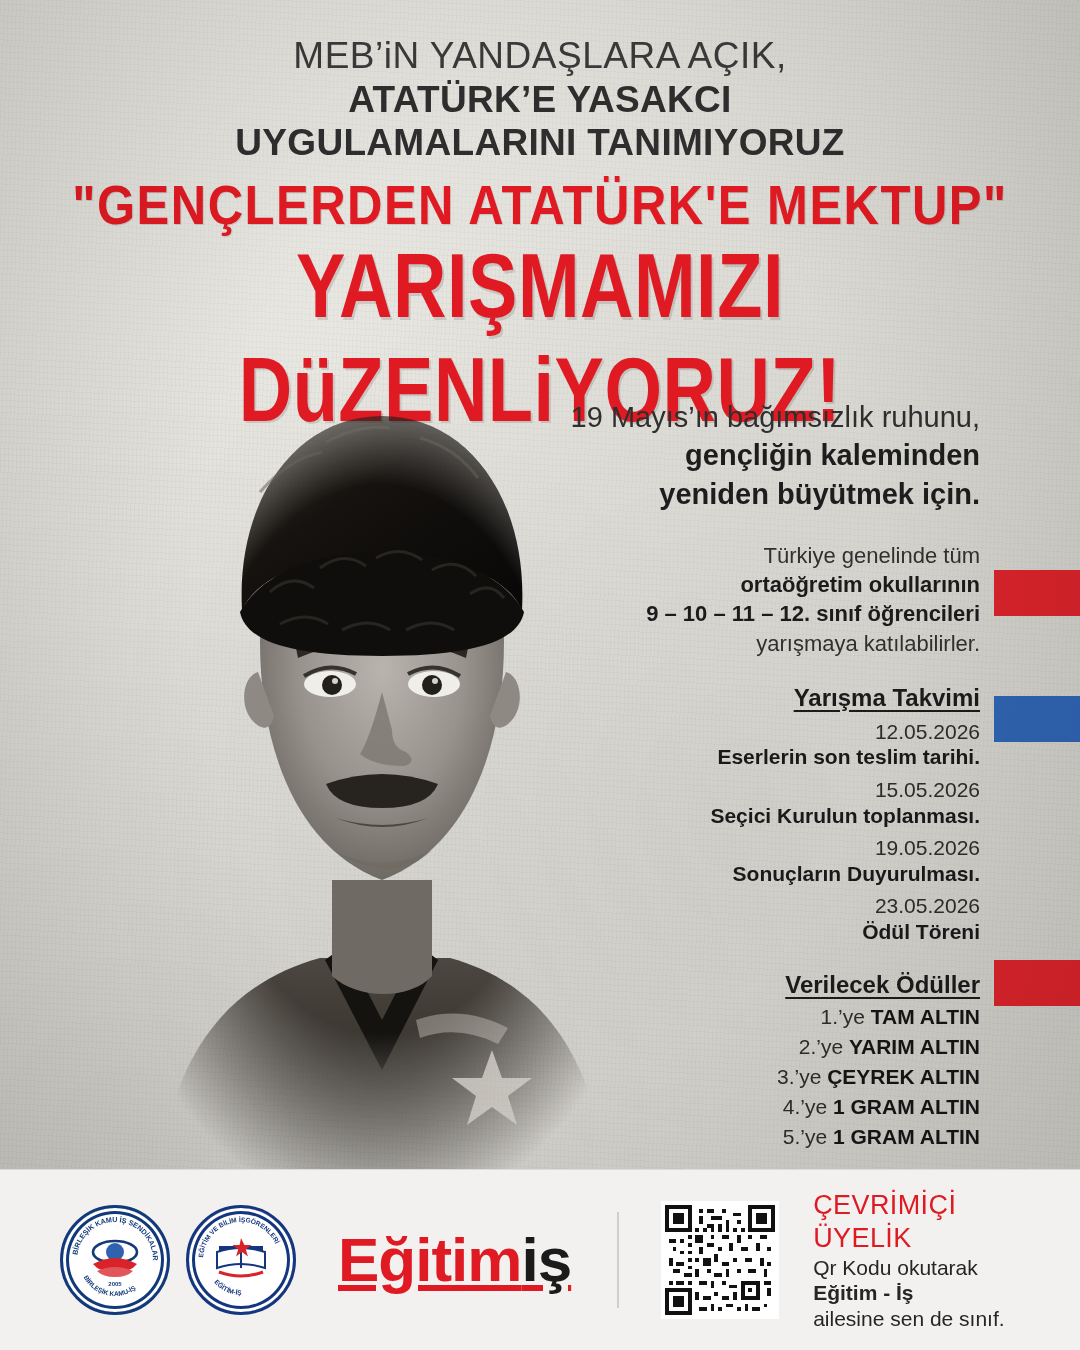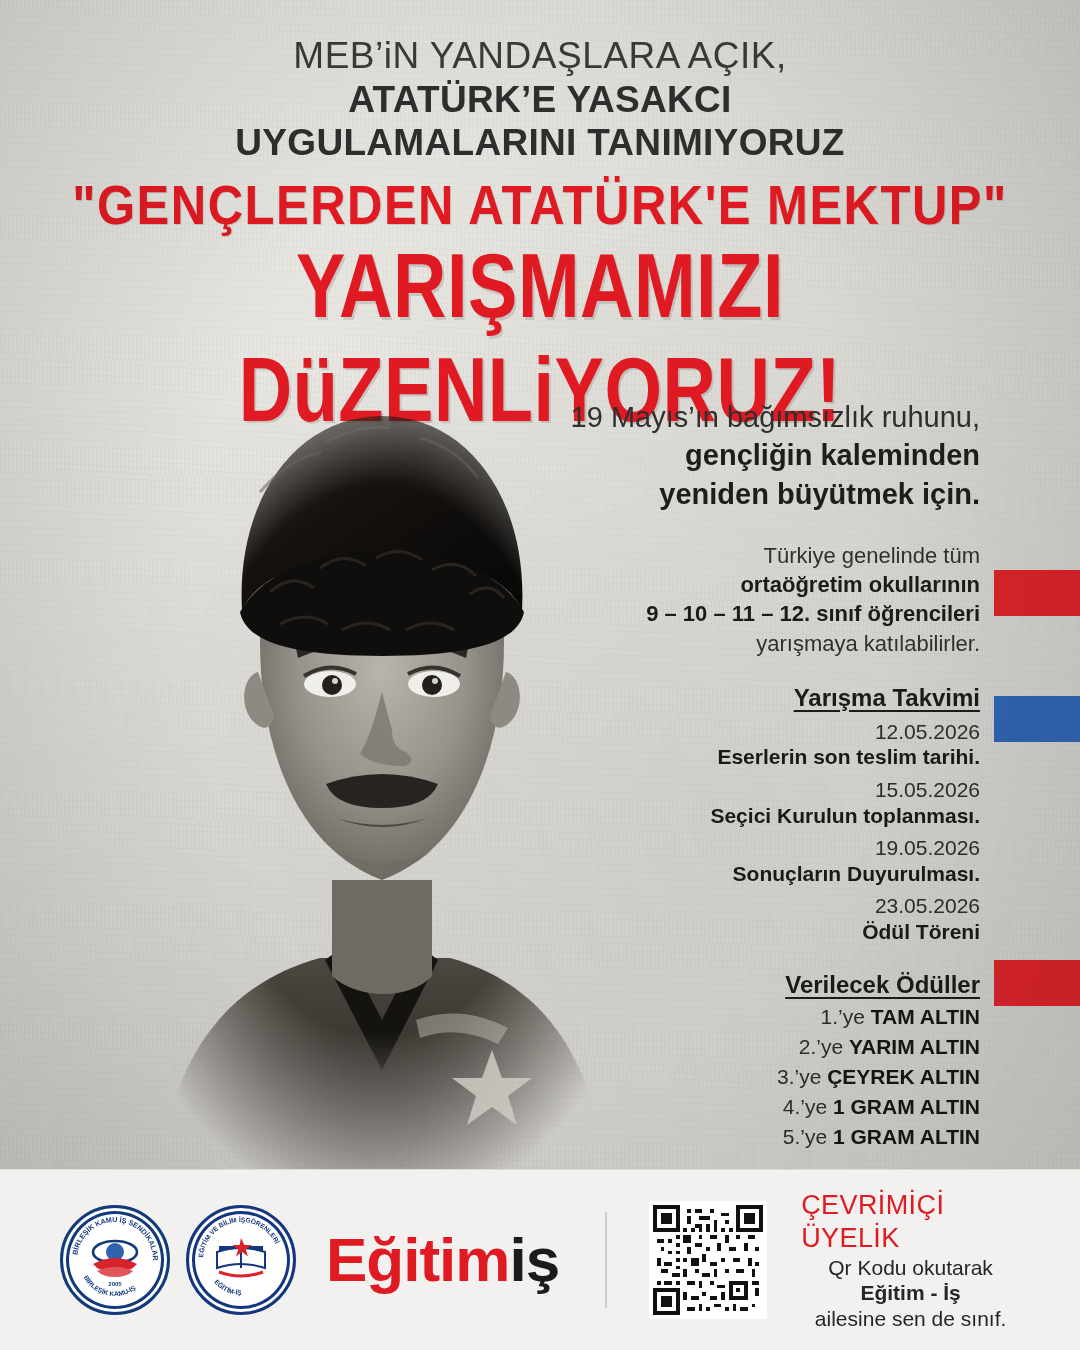--- a/index.html
+++ b/index.html
@@ -195,27 +195,28 @@
     background: #ffffff;
     border: 3px solid #14357f;
     box-shadow: inset 0 0 0 3px #ffffff, inset 0 0 0 6px #14357f;
   }
   .logo-ring-text {
     position: absolute;
     inset: 0;
   }
   .logo-ring-text svg { width: 104px; height: 104px; }
   .brand {
-    margin-left: 14px;
+    margin-left: 26px;
     font-size: 62px;
     font-weight: 700;
     letter-spacing: -1px;
     line-height: 1;
     color: #e01a22;
     white-space: nowrap;
+    text-decoration: underline;
   }
   .brand .is { color: #1b1b1b; }
   .divider {
     width: 2px;
     height: 96px;
     background: #cfcecb;
     margin: 0 26px 0 30px;
     flex: 0 0 auto;
   }
   .qr {
@@ -232,21 +233,20 @@
   }
   .cta-title {
     font-size: 27px;
     font-weight: 400;
     color: #e01a22;
     letter-spacing: .4px;
   }
   .cta-line {
     font-size: 21px;
     color: #262626;
-    text-align: center;
   }
   .cta-line.b { font-weight: 700; }
 </style>
 </head>
 <body>
 
 <div class="poster">
   <div class="texture"></div>
 
   <div class="headline">

